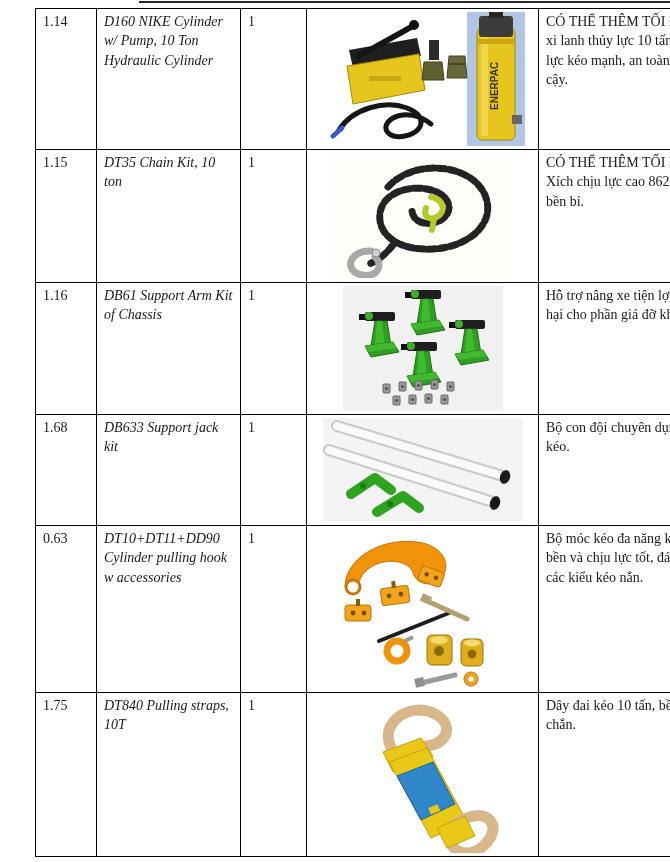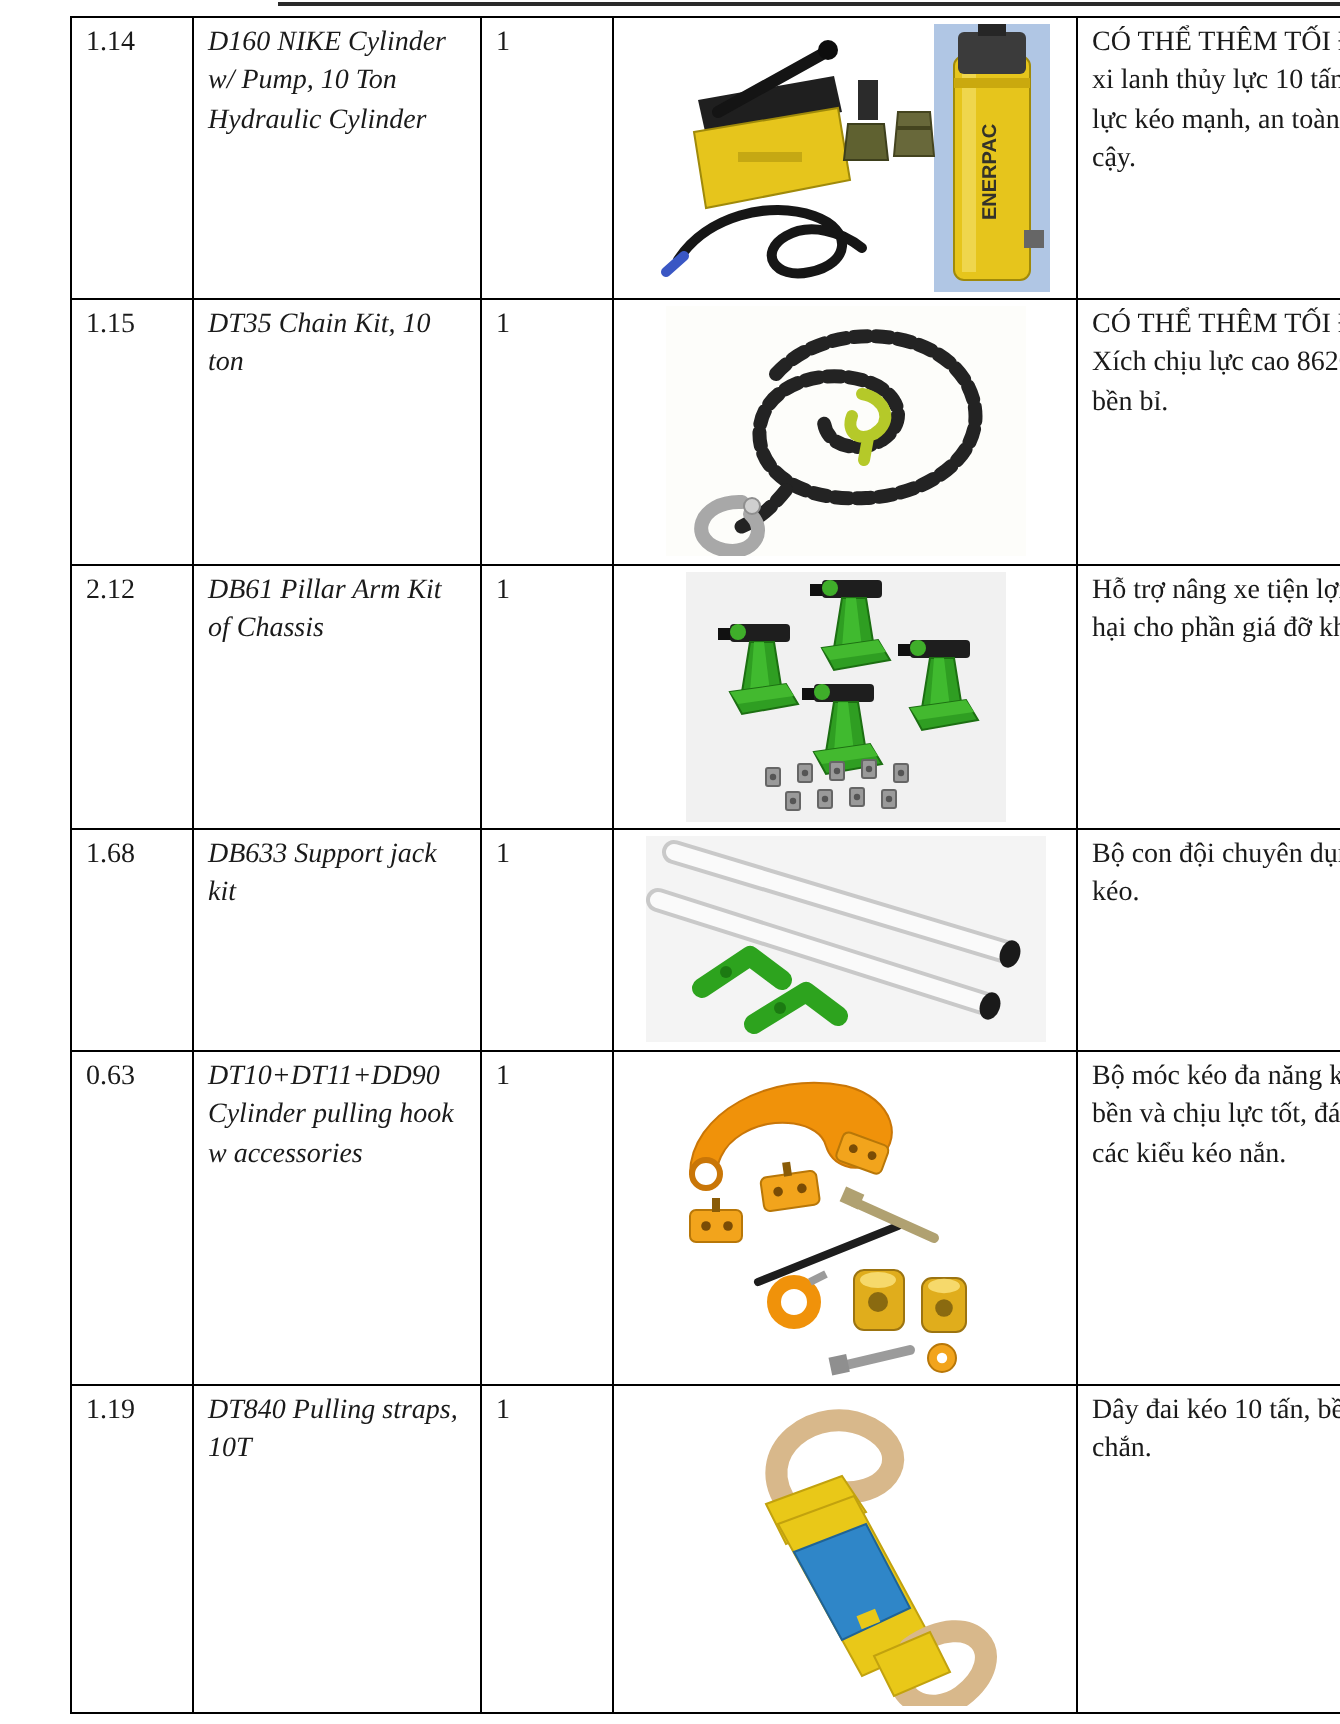--- a/index.html
+++ b/index.html
@@ -69,22 +69,22 @@
           <path d="M 60,92 C 52,102 44,108 36,111" fill="none" stroke="#232323" stroke-width="7" stroke-dasharray="7 4" stroke-linecap="round"></path>
           <path d="M 98,44 C 110,46 114,58 104,64 C 96,68 90,63 93,55 M 101,66 L 99,77" fill="none" stroke="#b5c929" stroke-width="6" stroke-linecap="round"></path>
           <path d="M 38,98 C 16,97 10,118 29,122 C 44,125 51,112 42,104" fill="none" stroke="#a8a8a8" stroke-width="7" stroke-linecap="round"></path>
           <circle cx="43" cy="100" r="4" fill="#cfcfcf" stroke="#8f8f8f"></circle>
         </svg>
       </td>
       <td class="c-note">CÓ THỂ THÊM TỐI ĐA 2 BỘ: Xích chịu lực cao 8620, an toàn và bền bỉ.</td>
     </tr>
 
     <tr class="r3">
-      <td class="c-no">2.12</td>
-      <td class="c-desc">DB61 Pillar Arm Kit of Chassis</td>
+      <td class="c-no">1.16</td>
+      <td class="c-desc">DB61 Support Arm Kit of Chassis</td>
       <td class="c-qty">1</td>
       <td class="c-img">
         <svg width="160" height="125" viewBox="0 0 160 125">
           <rect x="0" y="0" width="160" height="125" fill="#f1f1f1"></rect>
           <defs>
             <g id="tower">
               <rect x="-4" y="2" width="8" height="6" fill="#111"></rect>
               <rect x="2" y="0" width="30" height="9" rx="2" fill="#1e1e1e"></rect>
               <circle cx="6" cy="4" r="4" fill="#3fae2a"></circle>
               <polygon points="12,9 24,9 28,34 8,34" fill="#2f9e22" stroke="#1c6f12"></polygon>
@@ -177,21 +177,21 @@
           <line x1="98" y1="154" x2="132" y2="146" stroke="#9b9b9b" stroke-width="5" stroke-linecap="round"></line>
           <rect x="92" y="149" width="9" height="9" fill="#8f8f8f" transform="rotate(-12 96 153)"></rect>
           <circle cx="148" cy="150" r="7" fill="#f2a41c" stroke="#b87708"></circle>
           <circle cx="148" cy="150" r="2.6" fill="#fff"></circle>
         </svg>
       </td>
       <td class="c-note">Bộ móc kéo đa năng kèm phụ kiện, bền và chịu lực tốt, đáp ứng đầy đủ các kiểu kéo nắn.</td>
     </tr>
 
     <tr class="r6">
-      <td class="c-no">1.19</td>
+      <td class="c-no">1.75</td>
       <td class="c-desc">DT840 Pulling straps, 10T</td>
       <td class="c-qty">1</td>
       <td class="c-img">
         <svg width="180" height="157" viewBox="0 0 180 157">
           <rect x="0" y="0" width="180" height="157" fill="#ffffff"></rect>
           <path d="M 62,58 C 40,30 76,4 102,18 C 124,30 112,52 88,50" fill="none" stroke="#d8b88b" stroke-width="11" stroke-linecap="round"></path>
           <polygon points="50,56 88,42 100,60 60,76" fill="#e9c818" stroke="#c2a20e"></polygon>
           <polygon points="56,66 94,52 134,126 98,142" fill="#e9c818" stroke="#c2a20e"></polygon>
           <polygon points="64,80 100,66 122,108 88,124" fill="#2f86c8" stroke="#1f6396"></polygon>
           <rect x="96" y="110" width="10" height="7" fill="#e9c818" transform="rotate(-22 101 113)"></rect>

